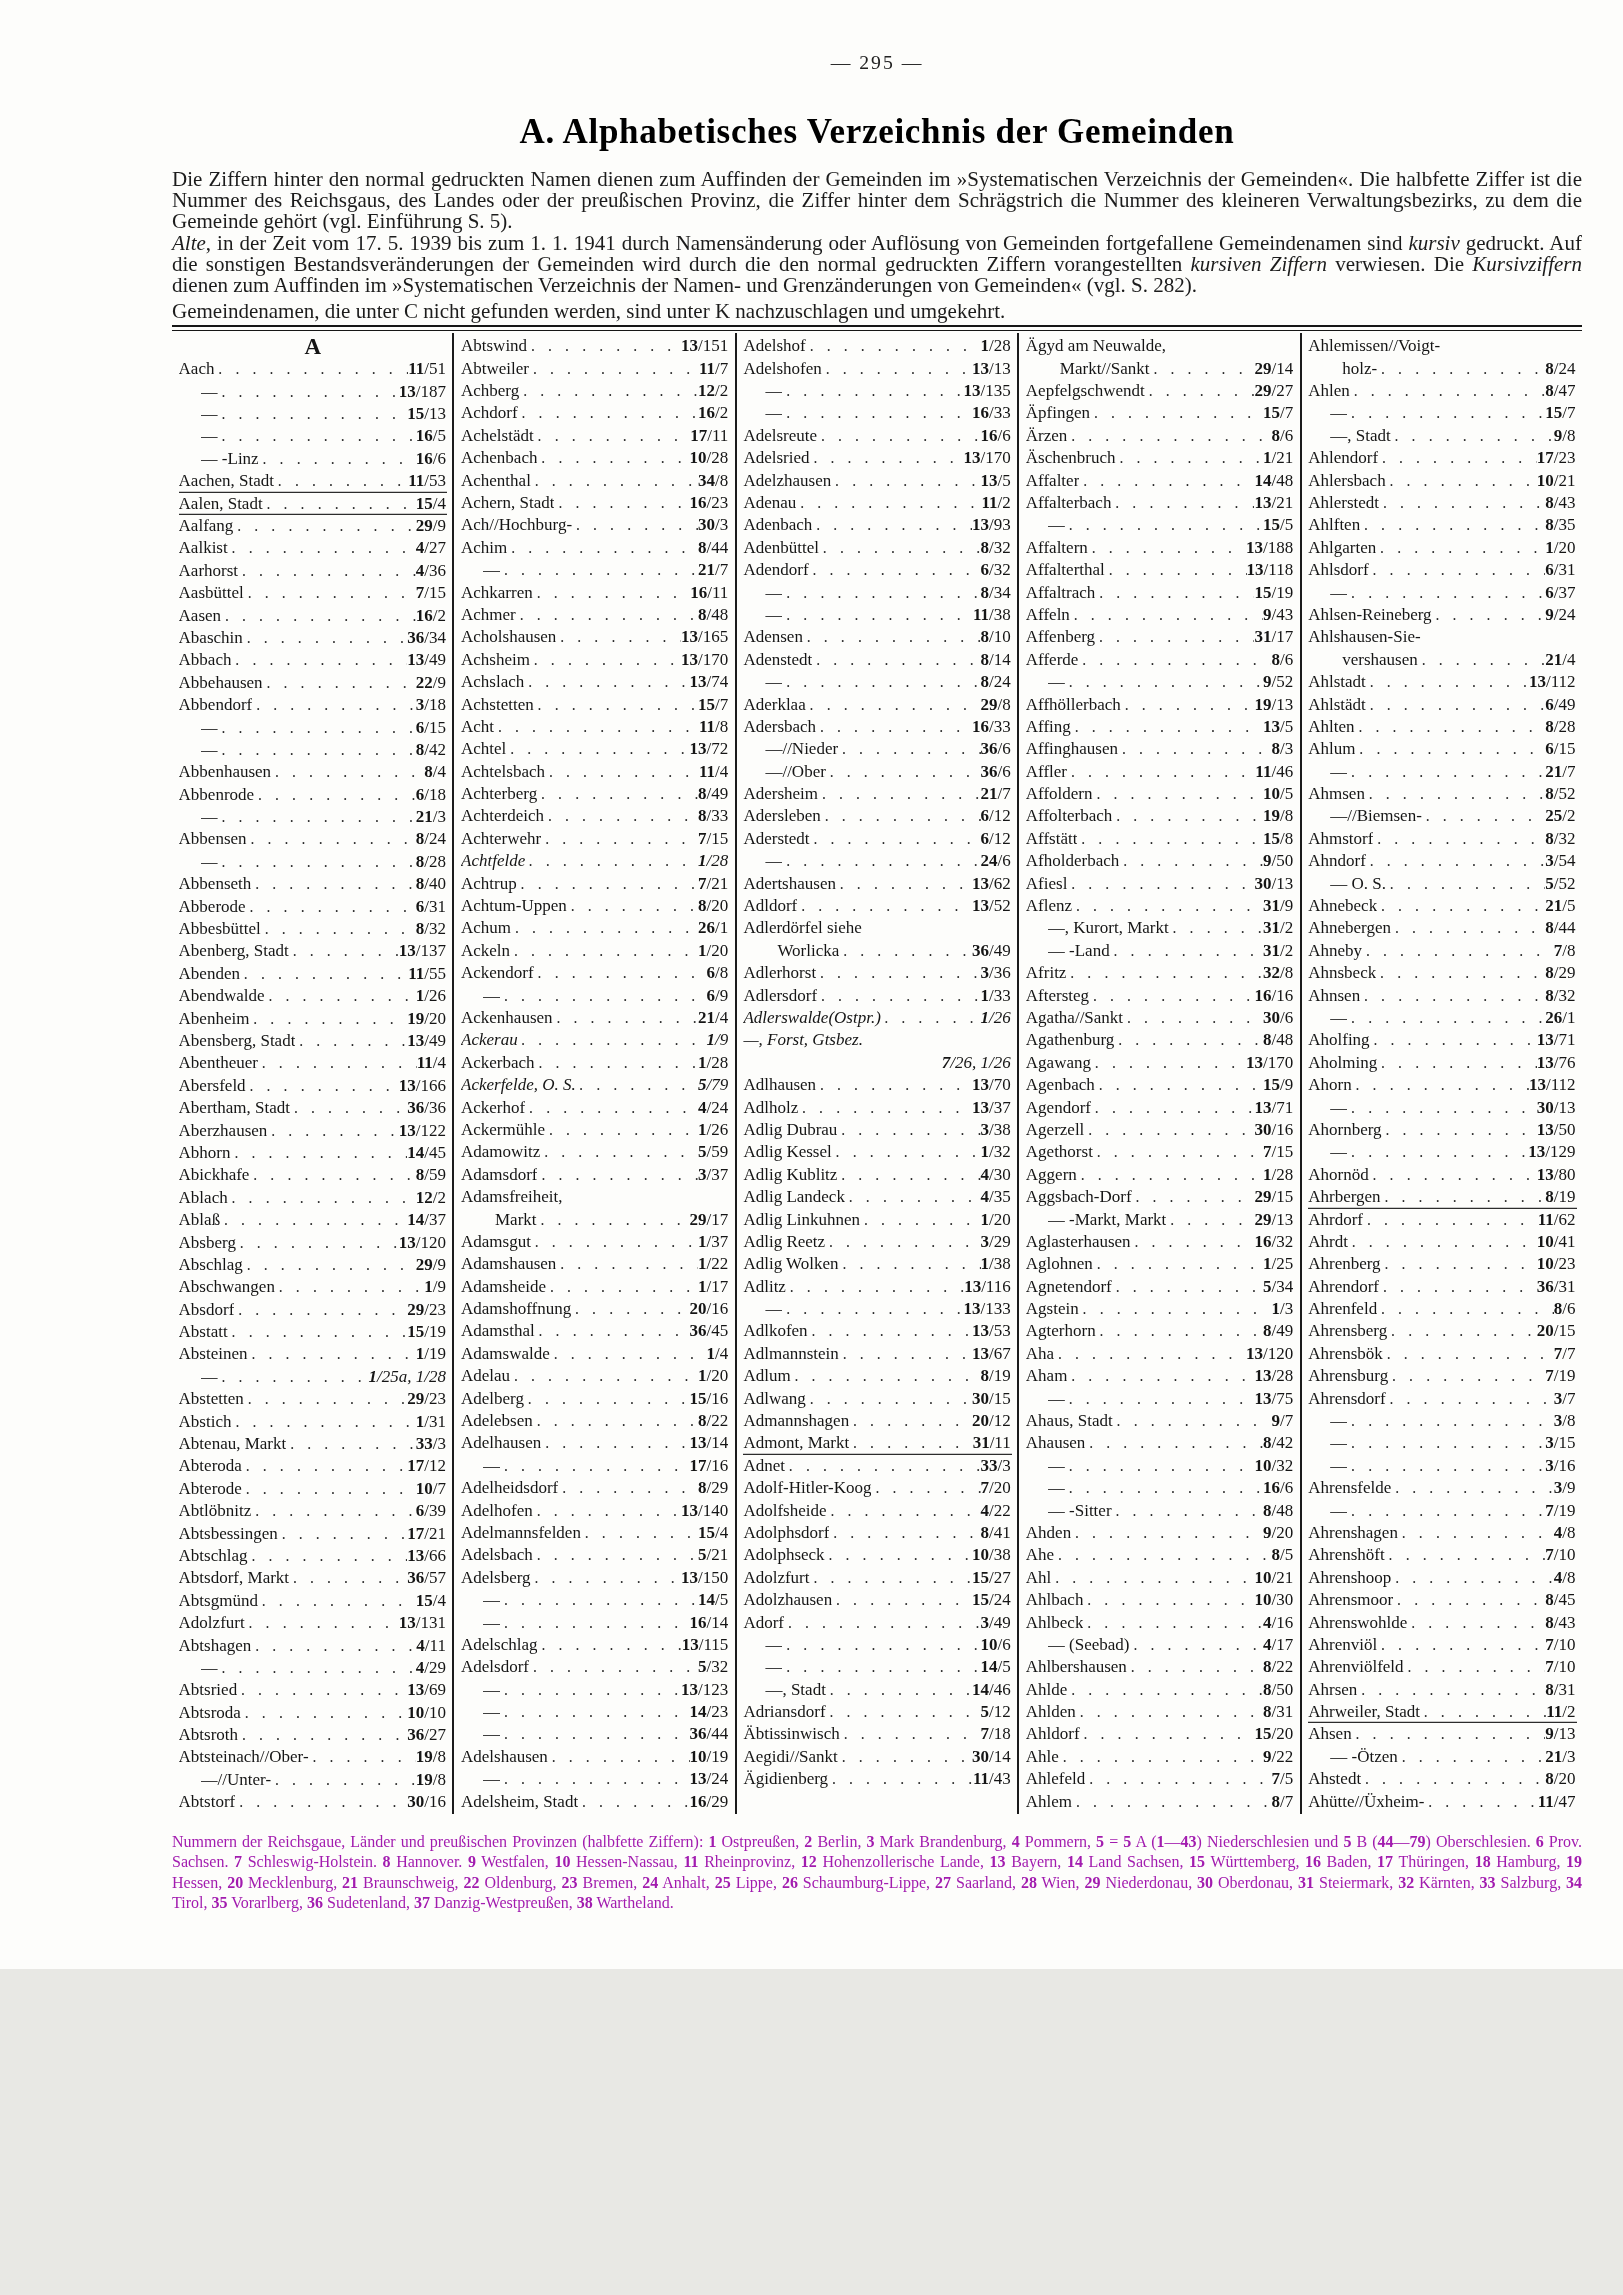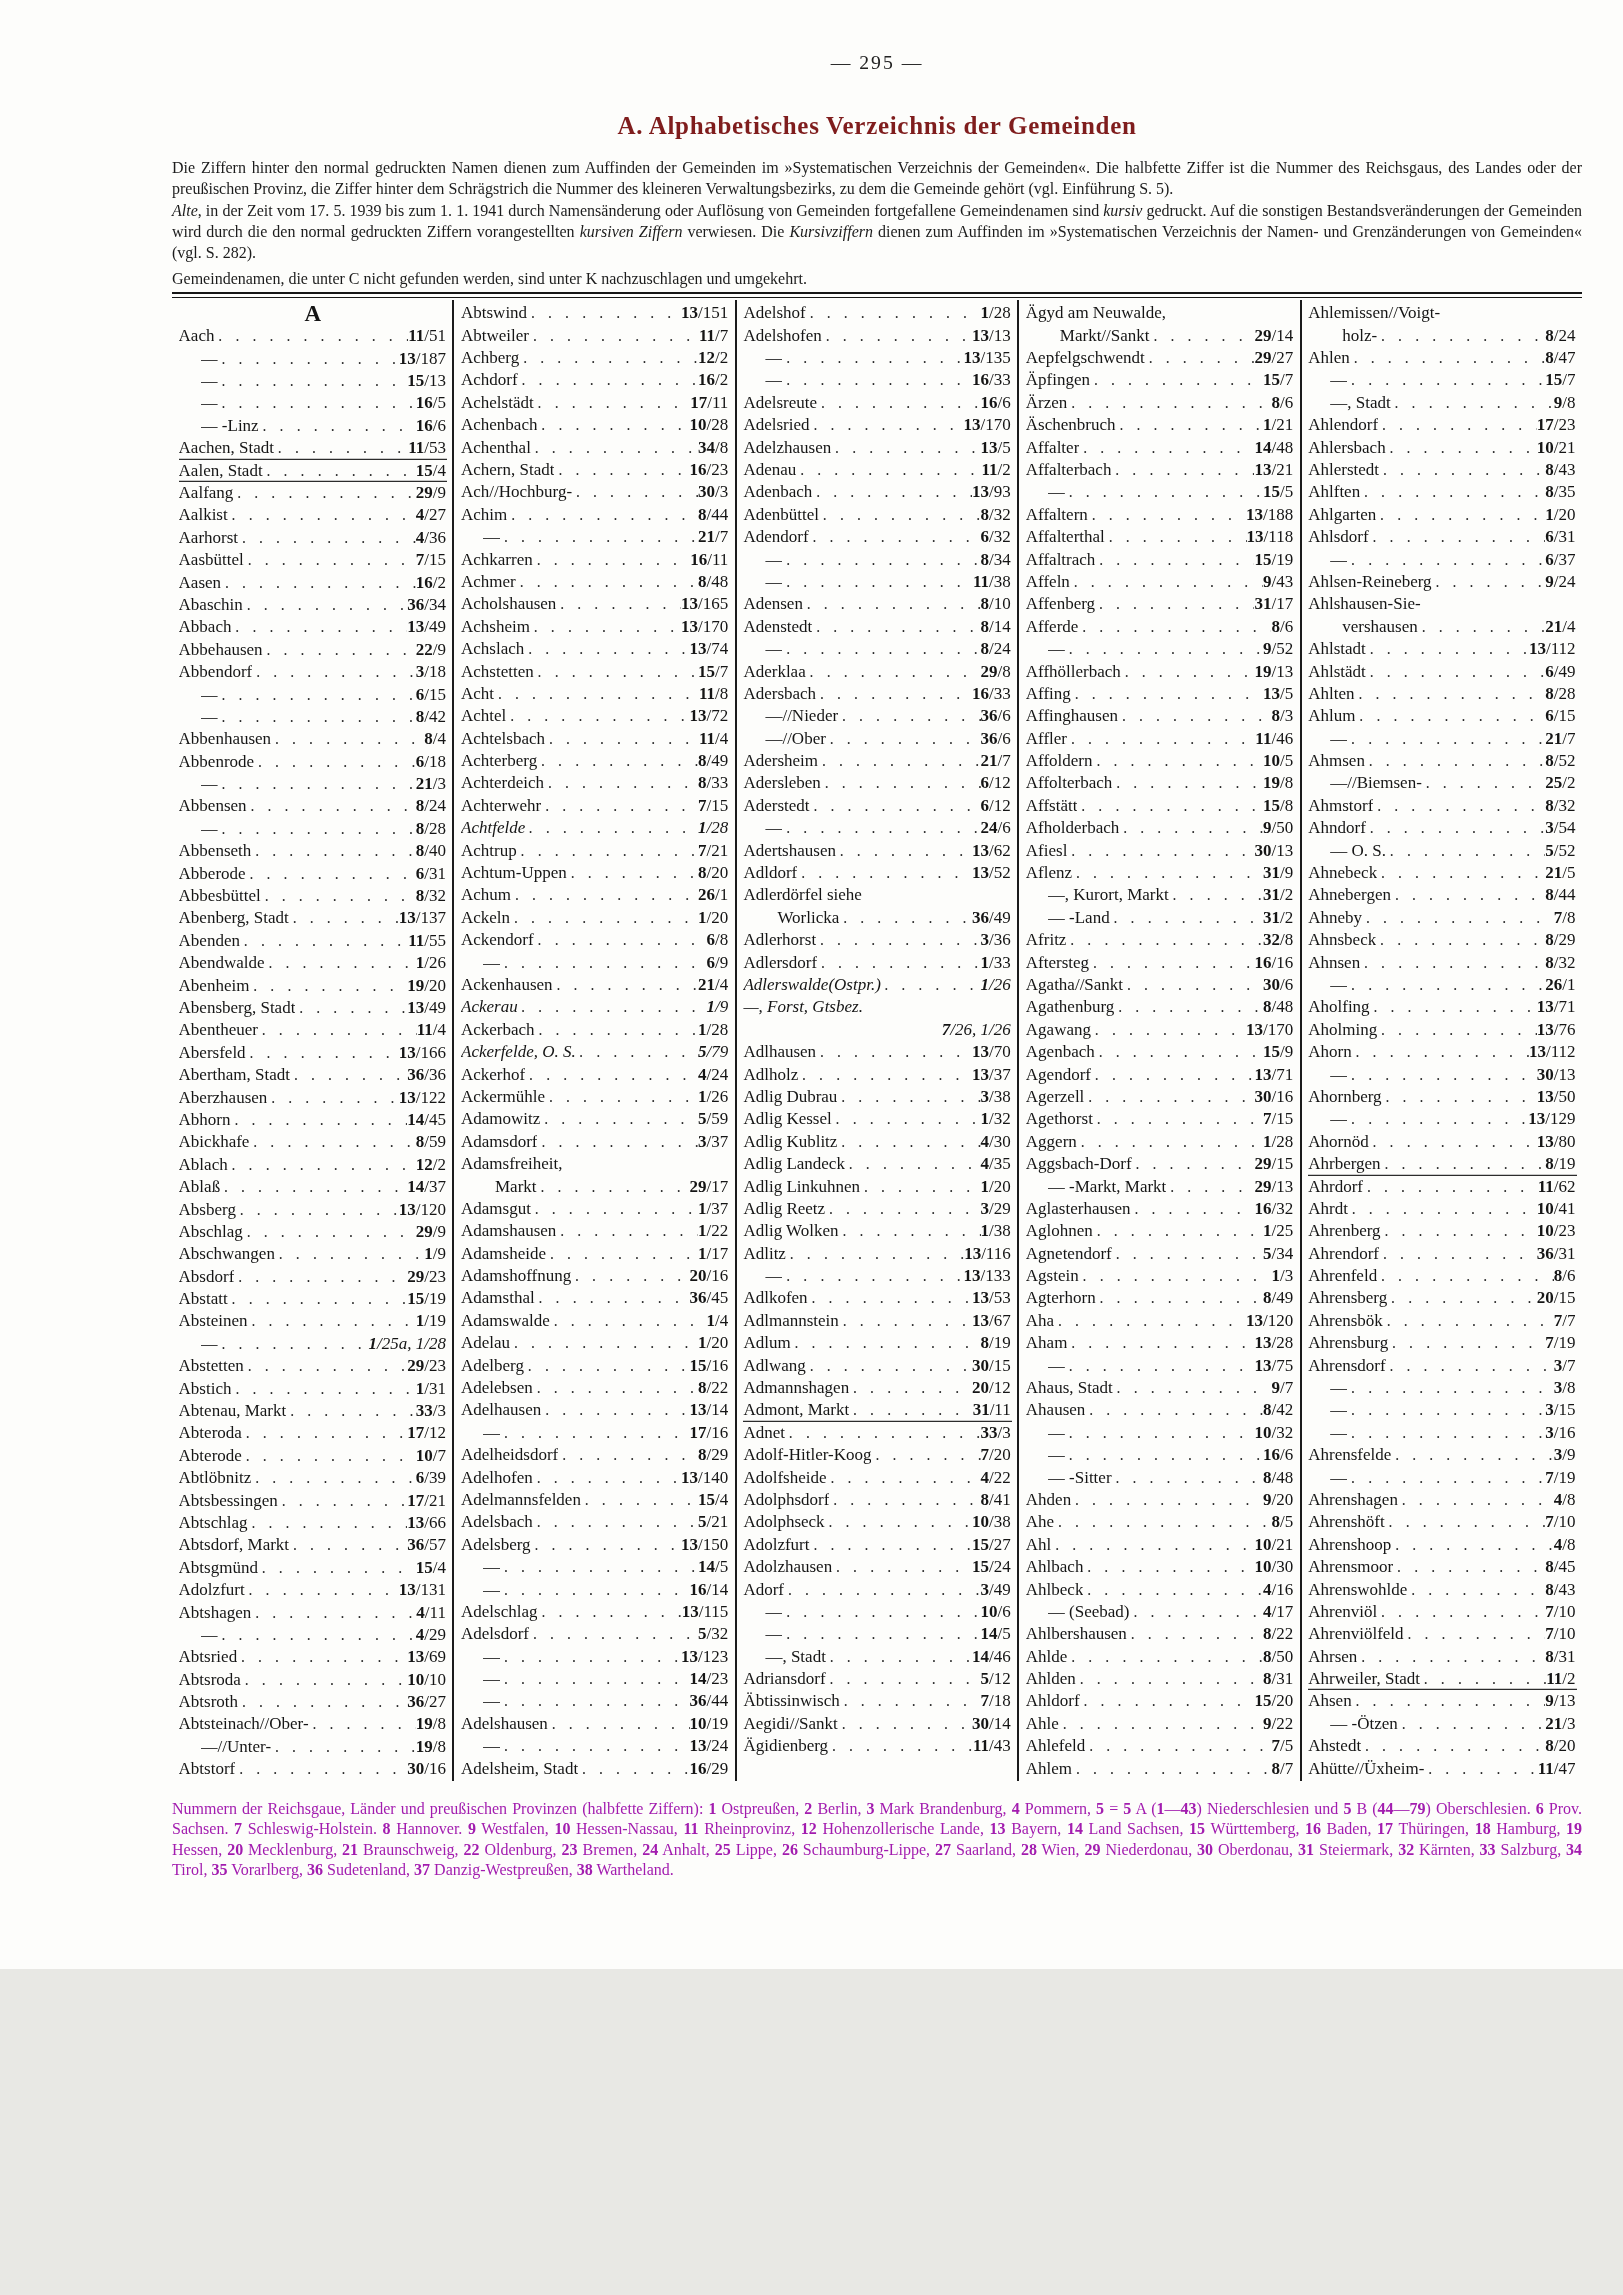--- a/index.html
+++ b/index.html
@@ -11,23 +11,23 @@
     font-family:"Liberation Serif","DejaVu Serif",serif;
     overflow:hidden;
   }
   .content{width:1410px;margin-left:172px;}
   .pageno{
     padding-top:51px;text-align:center;
     font-size:19.7px;letter-spacing:2px;color:#222;
   }
   .title{
     margin:38px 0 17px 0;text-align:center;
-    font-size:25px;font-weight:700;letter-spacing:0.7px;color:#7f1d1d;
+    font-size:35px;font-weight:700;letter-spacing:0.7px;color:#000000;
   }
-  .intro{font-size:16px;line-height:21px;text-align:justify;color:#1c1c1c;}
+  .intro{font-size:21px;line-height:21px;text-align:justify;color:#1c1c1c;}
   .intro p{margin:0 0 1.3px 0;}
   .intro p.centered{text-align:left;margin-top:5.2px;}
   .runhead{
     margin-top:14.4px;padding-right:19.7px;
     text-align:right;font-weight:700;font-size:20.3px;color:#101010;
   }
   .rule{height:3.3px;border-top:2.6px solid #161616;border-bottom:1.3px solid #161616;margin-top:2.6px;}
   .cols{display:flex;height:1481px;overflow:hidden;margin-top:1.3px;}
   .col{flex:1 1 0;min-width:0;padding:2.6px 5.2px 0 6.6px;border-left:2px solid #1b1b1b;overflow:hidden;}
   .col:first-child{border-left:none;}

